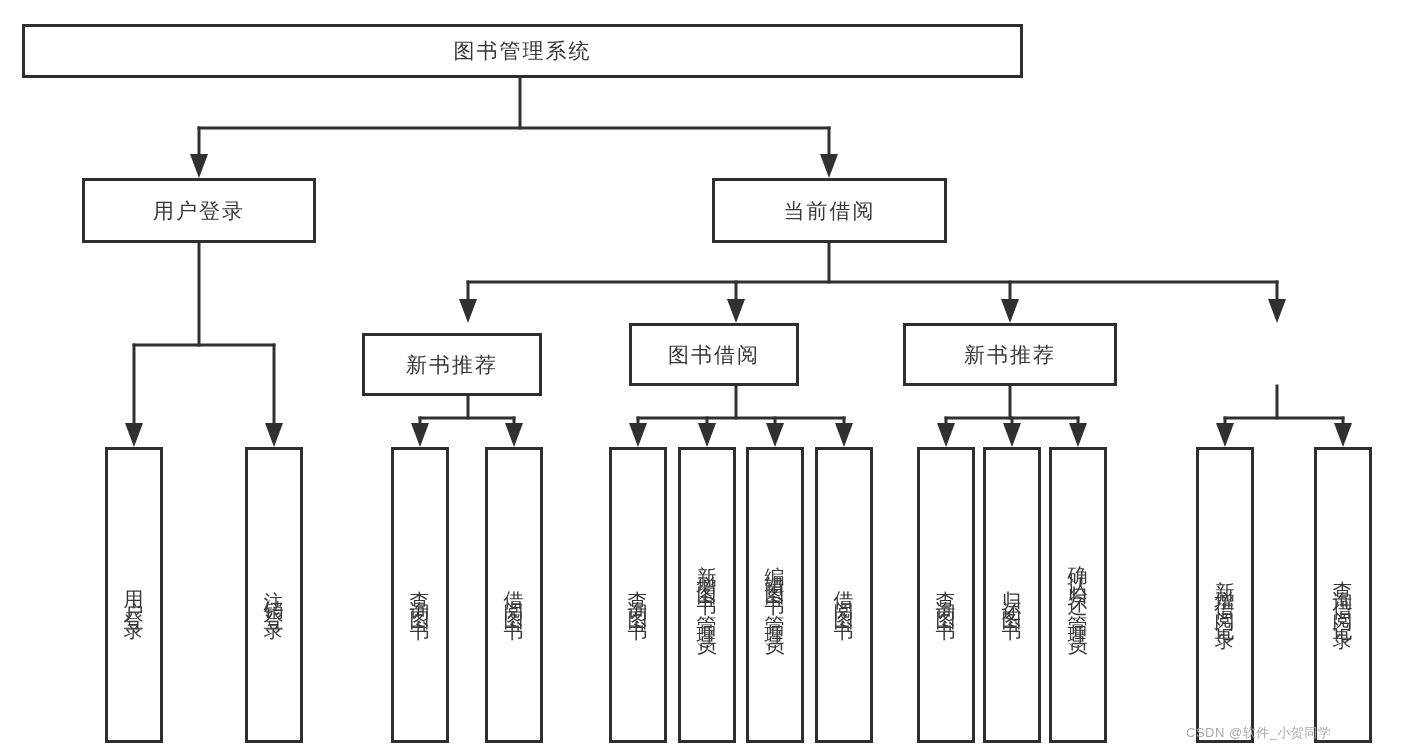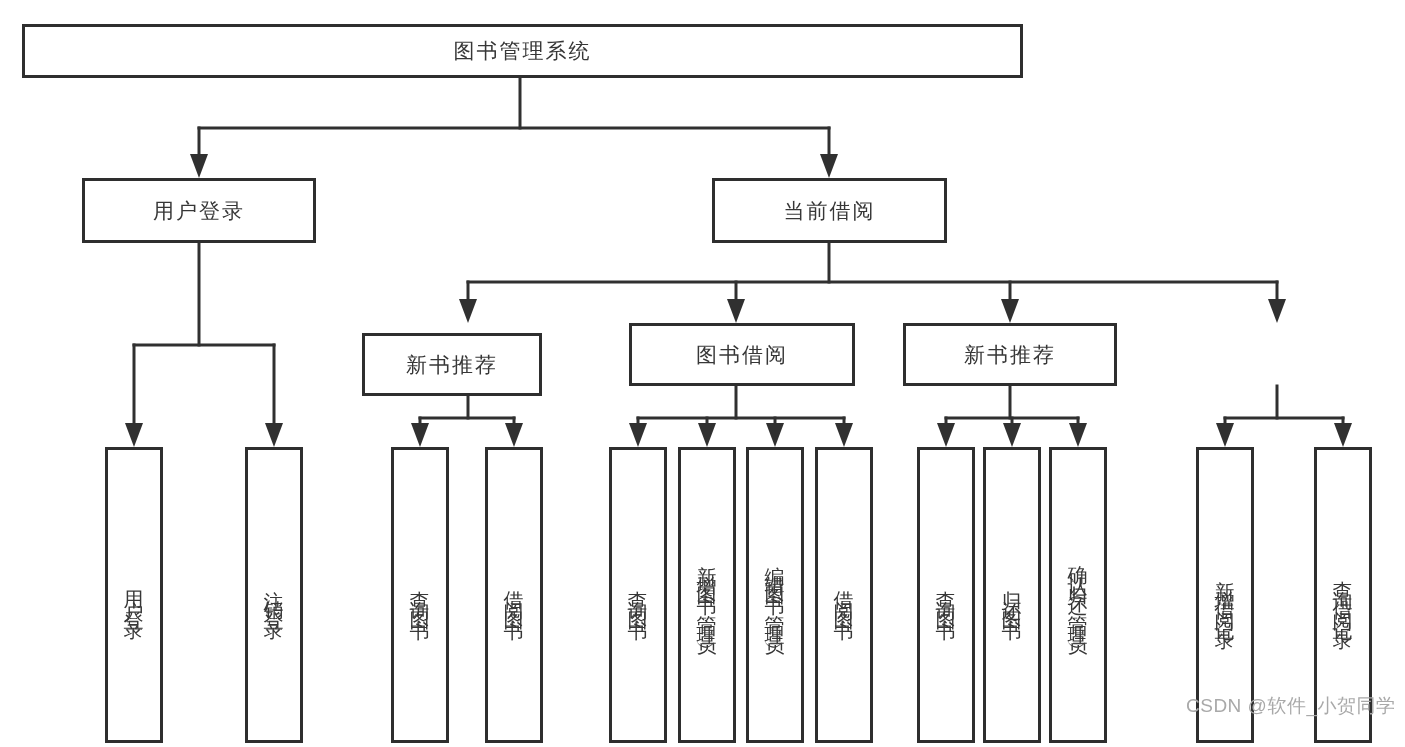--- a/index.html
+++ b/index.html
@@ -29,22 +29,22 @@
   .leaf .vlabel{
     writing-mode:vertical-rl;
     text-orientation:mixed;
     font-size:20px;
     line-height:1.1;
     letter-spacing:0.5em;
     white-space:nowrap;
   }
   .watermark{
     position:absolute;
-    left:1186px;top:683px;
-    font-size:19px;
+    left:1186px;top:714px;
+    font-size:13px;
     color:#a9a9a9;
     letter-spacing:0.5px;
     white-space:nowrap;
     z-index:5;
   }
 </style>
 </head>
 <body>
 
 <div class="canvas">
@@ -132,21 +132,21 @@
   <div class="box" style="left:82px;top:168px;width:234px;height:65px">
     <span class="hlabel">用户登录</span>
   </div>
   <div class="box" style="left:712px;top:168px;width:235px;height:65px">
     <span class="hlabel">当前借阅</span>
   </div>
 
   <div class="box" style="left:362px;top:323px;width:180px;height:63px">
     <span class="hlabel">新书推荐</span>
   </div>
-  <div class="box" style="left:629px;top:313px;width:226px;height:63px">
+  <div class="box" style="left:629px;top:313px;width:170px;height:63px">
     <span class="hlabel">图书借阅</span>
   </div>
   <div class="box" style="left:903px;top:313px;width:214px;height:63px">
     <span class="hlabel">新书推荐</span>
   </div>
 
   <div class="box leaf" style="left:105px;top:437px;width:58px;height:296px">
     <span class="vlabel">用户登录</span>
   </div>
   <div class="box leaf" style="left:245px;top:437px;width:58px;height:296px">

